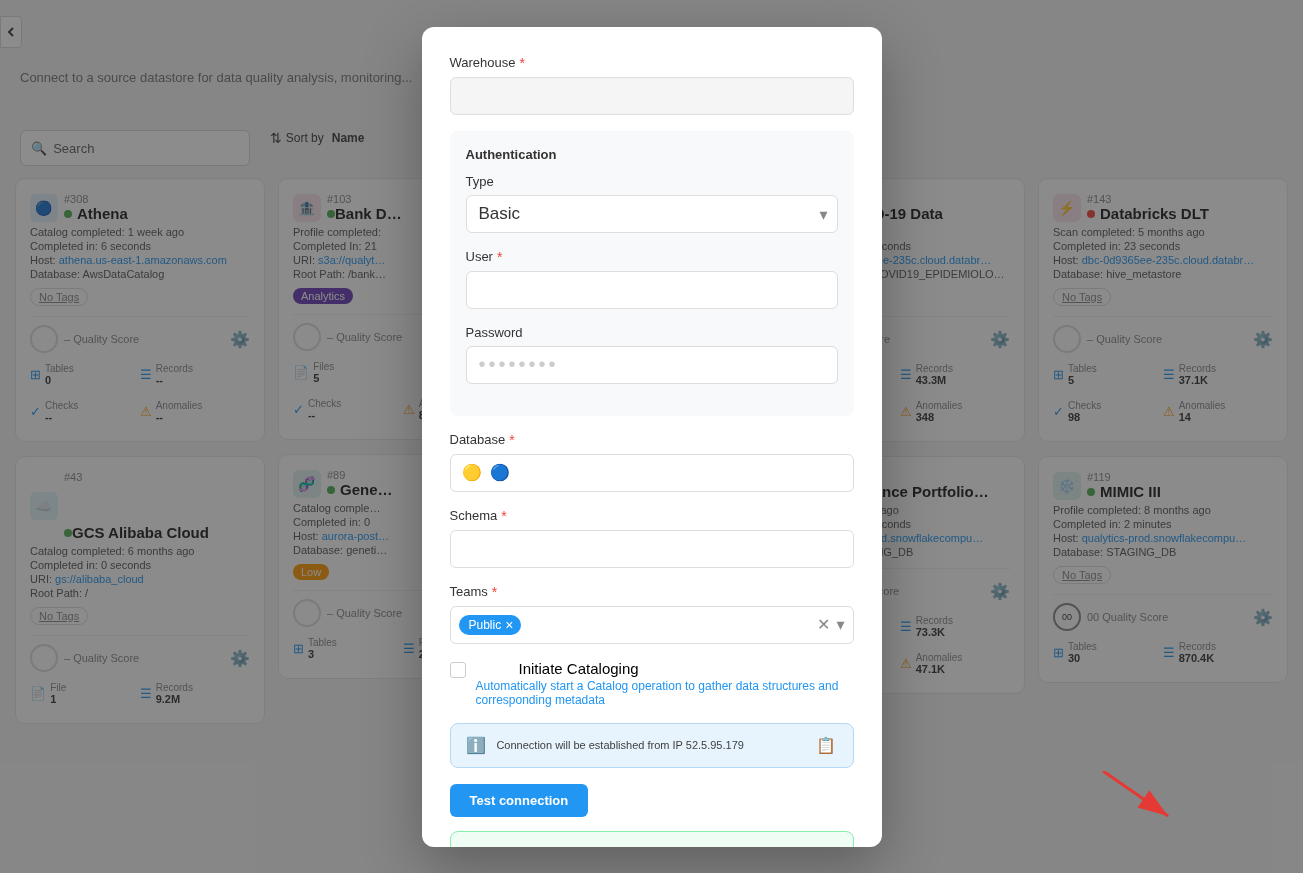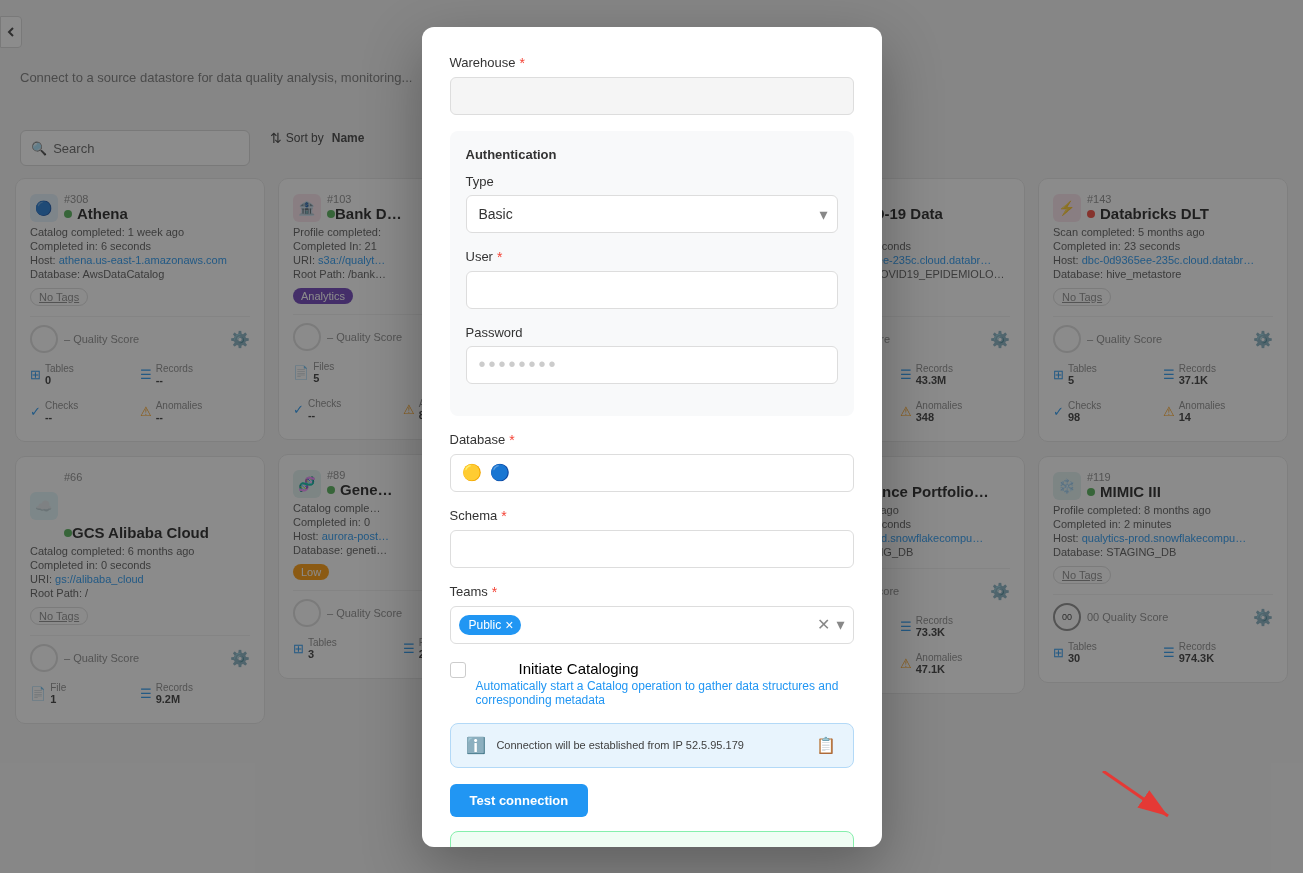--- a/index.html
+++ b/index.html
@@ -53,21 +53,21 @@
     .form-group { margin-bottom: 16px; }
     .form-label { font-size: 13px; color: #333; font-weight: 500; margin-bottom: 6px; display: flex; align-items: center; gap: 4px; }
     .required-dot { color: #f44336; font-size: 14px; }
     .form-input { width: 100%; height: 38px; border: 1px solid #ddd; border-radius: 6px; padding: 0 12px; font-size: 13px; color: #333; outline: none; }
     .form-input-disabled { background: #f5f5f5; color: #bbb; }
 
     .auth-section { background: #f8f9fa; border-radius: 8px; padding: 16px; margin-bottom: 16px; }
     .auth-title { font-size: 13px; font-weight: 600; color: #333; margin-bottom: 12px; }
 
     .select-wrapper { position: relative; }
-    .select-input { width: 100%; height: 38px; border: 1px solid #ddd; border-radius: 6px; padding: 0 12px; font-size: 14px; color: #333; appearance: none; background: #fff; outline: none; cursor: pointer; }
+    .select-input { width: 100%; height: 38px; border: 1px solid #ddd; border-radius: 6px; padding: 0 12px; font-size: 17px; color: #333; appearance: none; background: #fff; outline: none; cursor: pointer; }
     .select-arrow { position: absolute; right: 10px; top: 50%; transform: translateY(-50%); color: #888; pointer-events: none; }
 
     .teams-input { width: 100%; min-height: 38px; border: 1px solid #ddd; border-radius: 6px; padding: 4px 8px; display: flex; align-items: center; gap: 6px; flex-wrap: wrap; }
     .team-tag { background: #2196f3; color: #fff; border-radius: 12px; padding: 2px 8px 2px 10px; font-size: 12px; display: flex; align-items: center; gap: 4px; }
     .team-tag-x { cursor: pointer; font-size: 14px; }
     .teams-clear { margin-left: auto; color: #888; cursor: pointer; }
     .teams-dropdown { color: #888; cursor: pointer; }
 
     .initiate-row { display: flex; align-items: flex-start; gap: 10px; margin-bottom: 16px; }
     .checkbox { width: 16px; height: 16px; border: 1px solid #ccc; border-radius: 3px; flex-shrink: 0; margin-top: 2px; }
@@ -178,21 +178,21 @@
             </div>
         </div>
       </div>
     </div>
 
     <div class="card">
       <div class="card-header">
         <div style="display:flex;align-items:center;gap:6px;">
           <div class="card-icon blue-icon" style="background:#e0f7fa;">☁️</div>
           <div>
-            <div class="card-number">#66</div>
+            <div class="card-number">#43</div>
             <div style="display:flex;align-items:center;margin-top:41px;">
               <div class="card-status-dot dot-green"></div>
               <div class="card-title">GCS Alibaba Cloud</div>
             </div>
           </div>
         </div>
       </div>
       <div class="card-info">Catalog completed: 6 months ago</div>
       <div class="card-info">Completed in: 0 seconds</div>
       <div class="card-info">URI: <a>gs://alibaba_cloud</a></div>
@@ -519,21 +519,21 @@
           <span style="color:#2196f3;font-size:13px;">⊞</span>
           <div>
               <div class="stat-label">Tables</div>
               <div class="stat-value">30</div>
             </div>
         </div>
         <div class="stat-item">
           <span style="color:#2196f3;font-size:13px;">☰</span>
           <div>
               <div class="stat-label">Records</div>
-              <div class="stat-value">974.3K</div>
+              <div class="stat-value">870.4K</div>
             </div>
         </div>
       </div>
     </div>
   </div>
 
   <div class="overlay"></div>
 
   <div class="modal">
     

